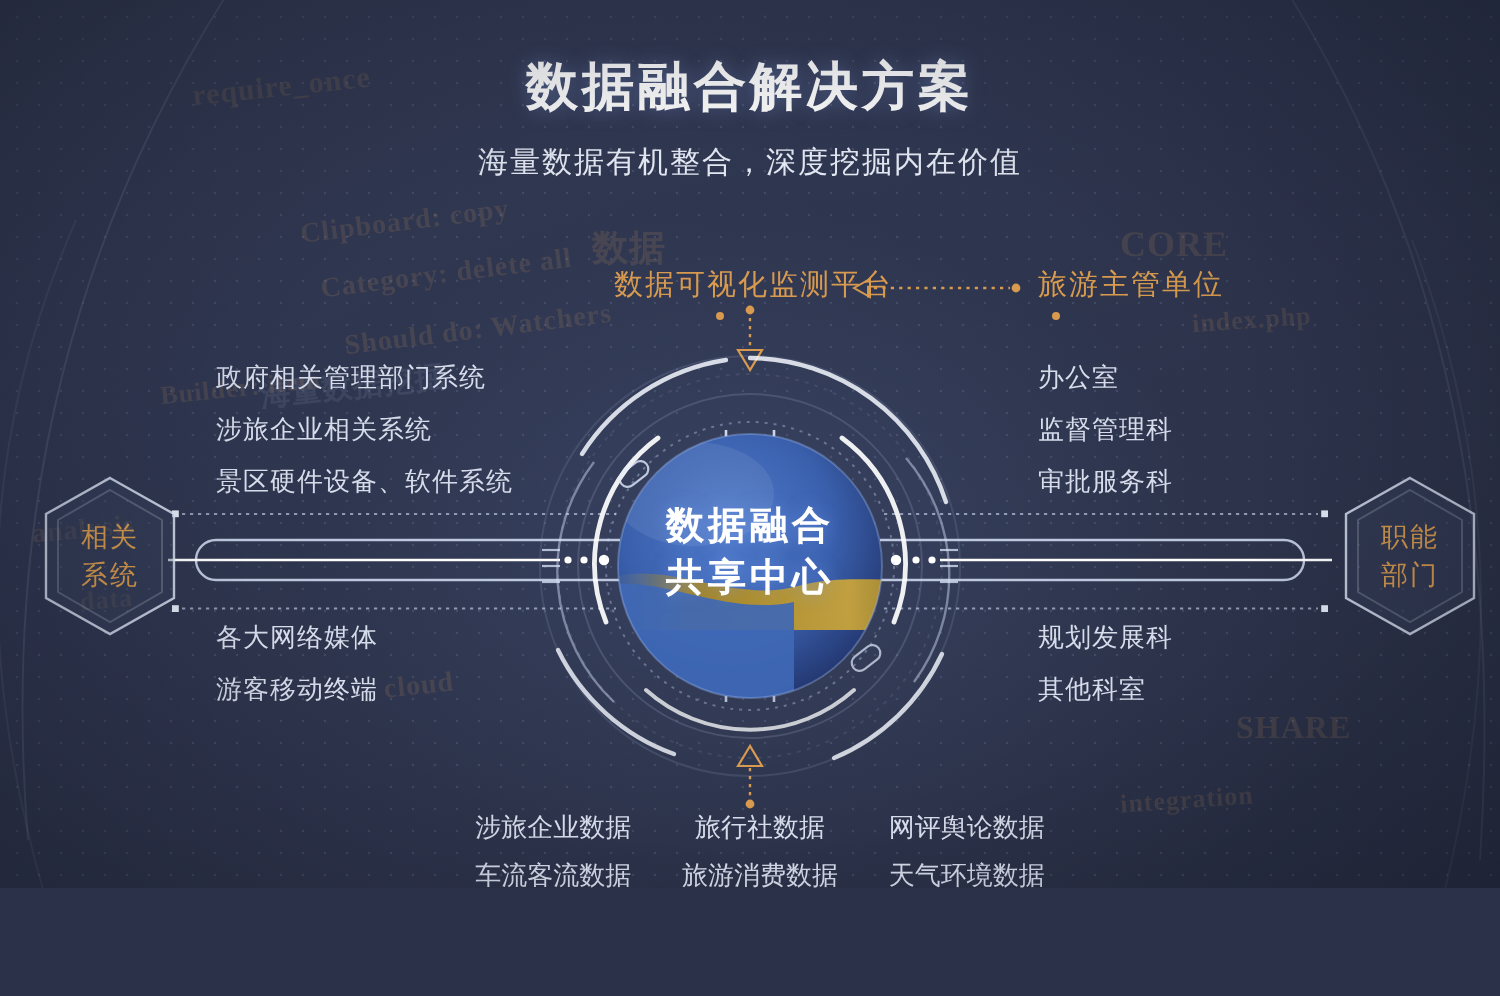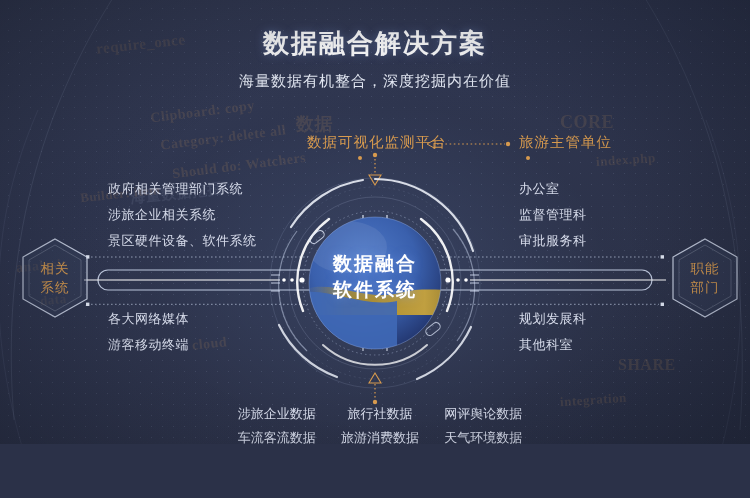--- a/index.html
+++ b/index.html
@@ -334,21 +334,21 @@
       <circle cx="108" cy="108" r="66" fill="url(#sphereGrad)"></circle>
       <g clip-path="url(#sphereClip)">
         <path d="M 30 118 C 60 100, 96 128, 132 118 C 158 111, 178 118, 200 112 L 200 140 L 30 140 Z" fill="url(#goldGrad)" opacity="0.95"></path>
         <path d="M 24 120 C 58 108, 92 134, 130 126 L 130 182 L 24 182 Z" fill="#3f68b5" opacity="0.92"></path>
         <ellipse cx="80" cy="72" rx="40" ry="26" fill="rgba(255,255,255,0.08)"></ellipse>
       </g>
       <circle cx="108" cy="108" r="66" fill="none" stroke="rgba(160,190,245,0.35)" stroke-width="1"></circle>
     </svg>
     <div id="center-text">
       <div>数据融合</div>
-      <div>软件系统</div>
+      <div>共享中心</div>
     </div>
   </div>
 
   <div class="col-list" id="left-top-list">
     <div>政府相关管理部门系统</div>
     <div>涉旅企业相关系统</div>
     <div>景区硬件设备、软件系统</div>
   </div>
   <div class="col-list" id="left-bottom-list">
     <div>各大网络媒体</div>

